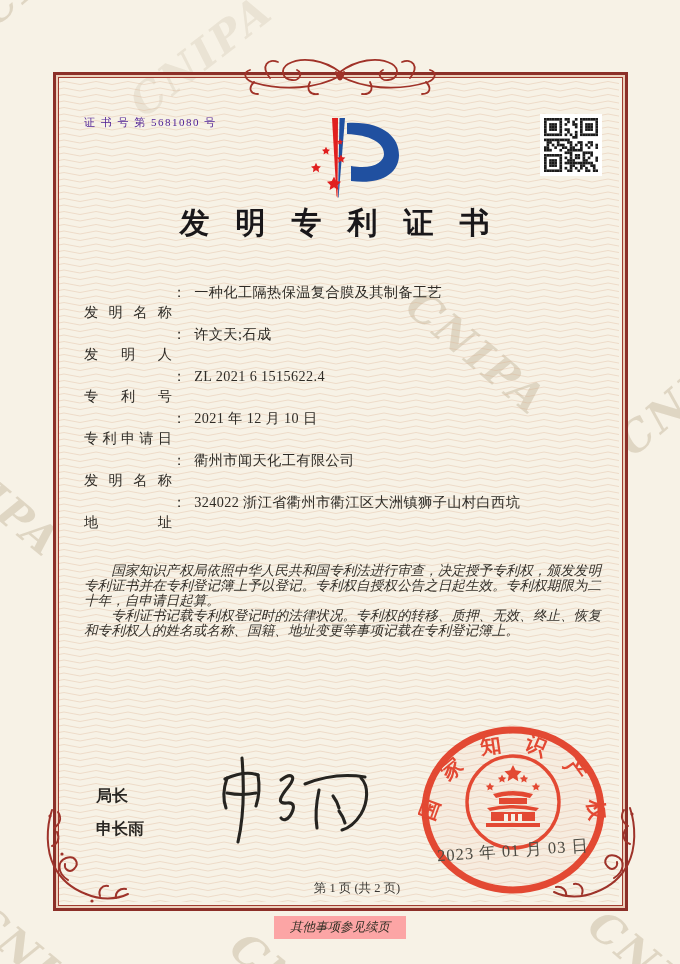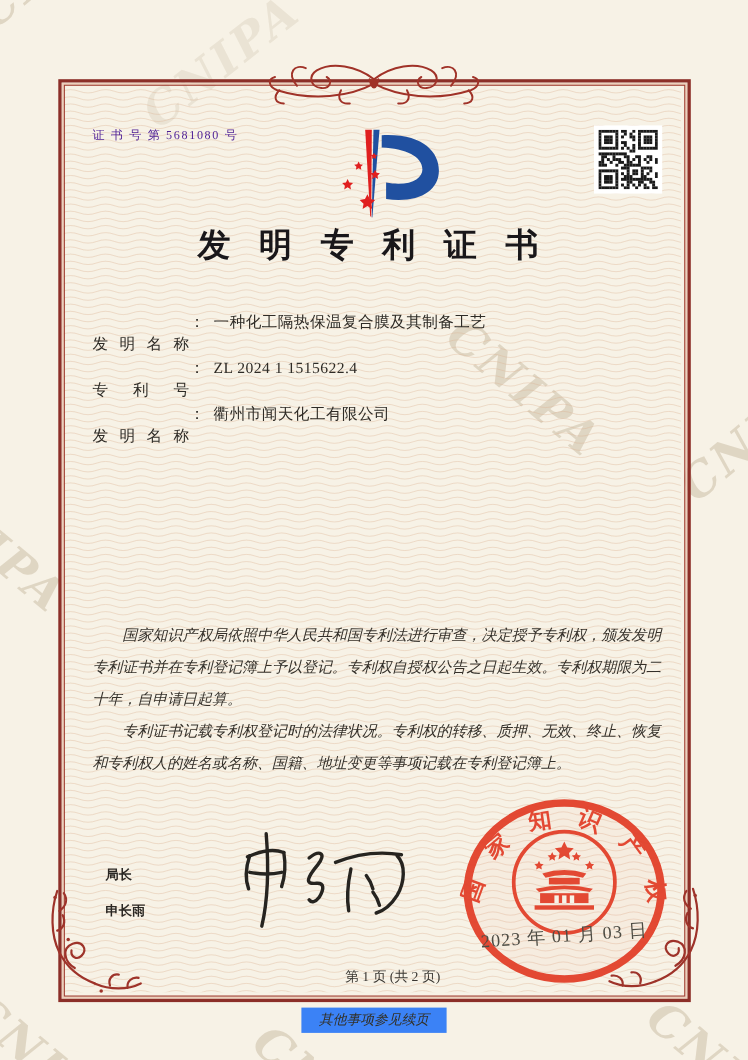--- a/index.html
+++ b/index.html
@@ -19,30 +19,30 @@
   .cert-no{position:absolute;left:84px;top:115px;font-size:11px;letter-spacing:1.5px;color:#4c1d95;z-index:2;}
   .logo{position:absolute;left:288px;top:110px;z-index:2;}
   .qr{position:absolute;left:540px;top:114px;background:#fff;padding:4px;line-height:0;z-index:2;}
   .title{position:absolute;left:53px;top:203px;width:569px;text-align:center;font-size:30px;font-weight:700;
          letter-spacing:26px;padding-left:20px;box-sizing:border-box;color:#19171a;z-index:2;}
   .fields{position:absolute;left:84px;top:283px;width:528px;font-size:14.2px;color:#2e2b26;z-index:2;}
   .frow{position:relative;height:42px;}
   .flabel{display:inline-block;width:88px;text-align:justify;text-align-last:justify;vertical-align:top;margin-top:20px;}
   .fvalue{margin-left:8px;letter-spacing:.4px;}
   .fpair2{position:absolute;left:284px;top:0;}
-  .paras{position:absolute;left:84px;top:563px;width:517px;font-size:13.6px;line-height:29px;
+  .paras{position:absolute;left:84px;top:563px;width:517px;font-size:13.6px;line-height:15px;
          font-style:italic;text-align:justify;color:#34302a;z-index:2;}
   .paras p{margin:0;text-indent:2em;}
   .director{position:absolute;left:96px;top:779px;font-family:"Liberation Sans","DejaVu Sans",sans-serif;
-            font-weight:700;font-size:12px;line-height:33px;color:#2a2723;z-index:2;}
+            font-weight:700;font-size:16px;line-height:33px;color:#2a2723;z-index:2;}
   .signature{position:absolute;left:205px;top:748px;z-index:2;}
   .seal{position:absolute;left:418px;top:724px;z-index:4;opacity:.95;}
   .footer{position:absolute;left:53px;top:880px;width:608px;text-align:center;font-size:12.5px;color:#3a3732;z-index:2;}
   .note-wrap{position:absolute;left:0;top:916px;width:680px;text-align:center;z-index:3;}
-  .note{display:inline-block;background:#3b82f6;padding:3px 16px;font-size:12.5px;font-style:italic;color:#333026;}
+  .note{display:inline-block;background:#fca5a5;padding:3px 16px;font-size:12.5px;font-style:italic;color:#333026;}
 </style>
 </head>
 <body>
 
 <div class="page">
 
   <svg width="0" height="0" style="position:absolute" aria-hidden="true">
     <defs>
       <path id="star" d="M0,-1 L0.294,-0.405 L0.951,-0.309 L0.476,0.155 L0.588,0.809 L0,0.45 L-0.588,0.809 L-0.476,0.155 L-0.951,-0.309 L-0.294,-0.405 Z"></path>
       <path id="wavep" d="M0 3 q8 -3 16 0 q8 3 16 0 q8 -3 16 0 q8 3 16 0 q8 -3 16 0 q8 3 16 0 q8 -3 16 0 q8 3 16 0 q8 -3 16 0 q8 3 16 0 q8 -3 16 0 q8 3 16 0 q8 -3 16 0 q8 3 16 0 q8 -3 16 0 q8 3 16 0 q8 -3 16 0 q8 3 16 0 q8 -3 16 0 q8 3 16 0 q8 -3 16 0 q8 3 16 0 q8 -3 16 0 q8 3 16 0 q8 -3 16 0 q8 3 16 0 q8 -3 16 0 q8 3 16 0 q8 -3 16 0 q8 3 16 0 q8 -3 16 0 q8 3 16 0 q8 -3 16 0 q8 3 16 0 q8 -3 16 0 q8 3 16 0 " stroke="#ddb090" stroke-width="0.9" fill="none" opacity="0.38"></path>
@@ -477,24 +477,33 @@
       </svg>
   </div>
 
   <div class="title">发明专利证书</div>
 
   <div class="fields">
     <div class="frow">
       <span class="flabel">发明名称</span><span>：</span><span class="fvalue">一种化工隔热保温复合膜及其制备工艺</span>
     </div>
     <div class="frow">
-      <span class="flabel">专利号</span><span>：</span><span class="fvalue">ZL 2024 1 1515622.4</span>
+      <span class="flabel">发明人</span><span>：</span><span class="fvalue">许文天;石成</span>
+    </div>
+    <div class="frow">
+      <span class="flabel">专利号</span><span>：</span><span class="fvalue">ZL 2021 6 1515622.4</span>
+    </div>
+    <div class="frow">
+      <span class="flabel">专利申请日</span><span>：</span><span class="fvalue">2021 年 12 月 10 日</span>
     </div>
     <div class="frow">
       <span class="flabel">发明名称</span><span>：</span><span class="fvalue">衢州市闻天化工有限公司</span>
+    </div>
+    <div class="frow">
+      <span class="flabel">地址</span><span>：</span><span class="fvalue">324022 浙江省衢州市衢江区大洲镇狮子山村白西坑</span>
     </div>
   </div>
 
   <div class="paras">
     <p>国家知识产权局依照中华人民共和国专利法进行审查，决定授予专利权，颁发发明专利证书并在专利登记簿上予以登记。专利权自授权公告之日起生效。专利权期限为二十年，自申请日起算。</p>
     <p>专利证书记载专利权登记时的法律状况。专利权的转移、质押、无效、终止、恢复和专利权人的姓名或名称、国籍、地址变更等事项记载在专利登记簿上。</p>
   </div>
 
   <div class="director">
     <div>局长</div>

